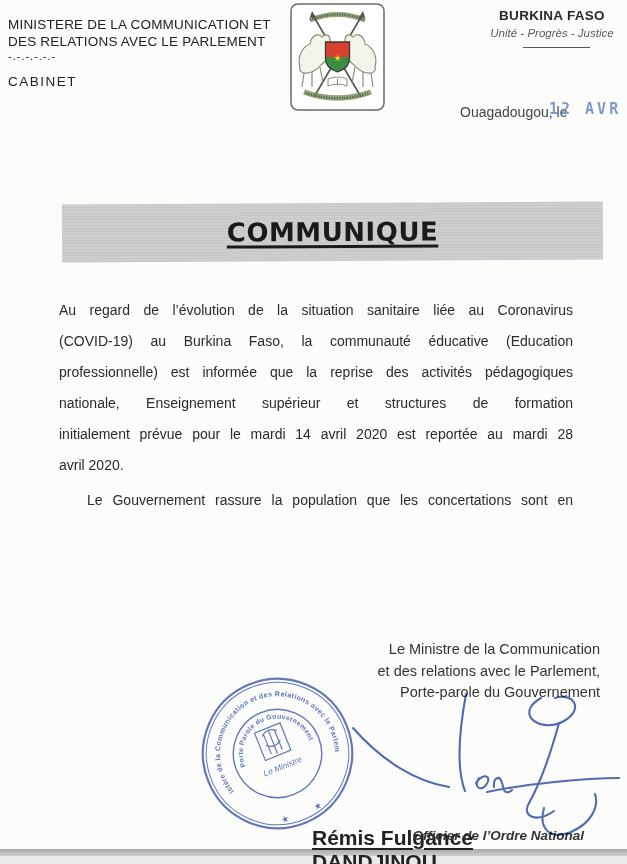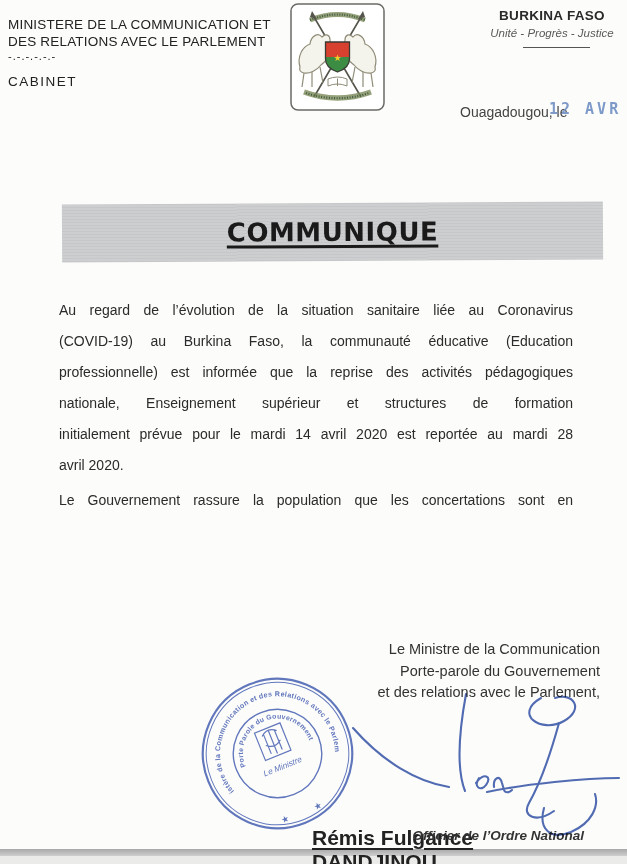--- a/index.html
+++ b/index.html
@@ -40,21 +40,21 @@
     color:#1a1a1a; letter-spacing:0.5px;
     text-decoration:underline; text-decoration-thickness:3px; text-underline-offset:4px;
   }
   
   .para { position:absolute; left:59px; width:514px;
     font-family:"Liberation Sans", sans-serif; font-size:14px; color:#2b2b2b; }
   .para .jline { text-align:justify; text-align-last:justify; height:31px; }
   .para .jline.last { text-align-last:left; }
   .p1 { top:286px;margin-top:16px; }
   .p2 { top:492px; }
-  .p2 .jline { height:32px; }
+  .p2 .jline { height:32px;margin-left:28px; }
   
   .sig-function {
     position:absolute; left:300px; top:639px; width:300px; z-index:1;
     text-align:right; font-size:14.5px; line-height:21.5px; color:#333;
   }
   .stamp {
     position:absolute; left:199px; top:675px; width:157px; height:157px;
     z-index:2; mix-blend-mode:multiply; opacity:0.85;
   }
   .signature-ink {
@@ -142,22 +142,22 @@
     <div class="jline">initialement prévue pour le mardi 14 avril 2020 est reportée au mardi 28</div>
     <div class="jline last">avril 2020.</div>
   </div>
 
   <div class="para p2">
     <div class="jline">Le Gouvernement rassure la population que les concertations sont en</div>
   </div>
 
   <div class="sig-function">
     <div>Le Ministre de la Communication</div>
+    <div>et des relations avec le Parlement,</div>
     <div>Porte-parole du Gouvernement</div>
-    <div>et des relations avec le Parlement,</div>
   </div>
 
   <svg class="stamp" viewBox="-80 -80 160 160">
     <g transform="rotate(-22)" fill="none" stroke="#4660b4">
       <circle r="76" stroke-width="2.2"></circle>
       <circle r="72.5" stroke-width="1"></circle>
       <circle r="45" stroke-width="1.4"></circle>
       <defs>
         <path id="ringPath" d="M -55 20 A 58.5 58.5 0 1 1 55 20"></path>
         <path id="arcPath" d="M -33 11 A 35 35 0 1 1 33 11"></path>

